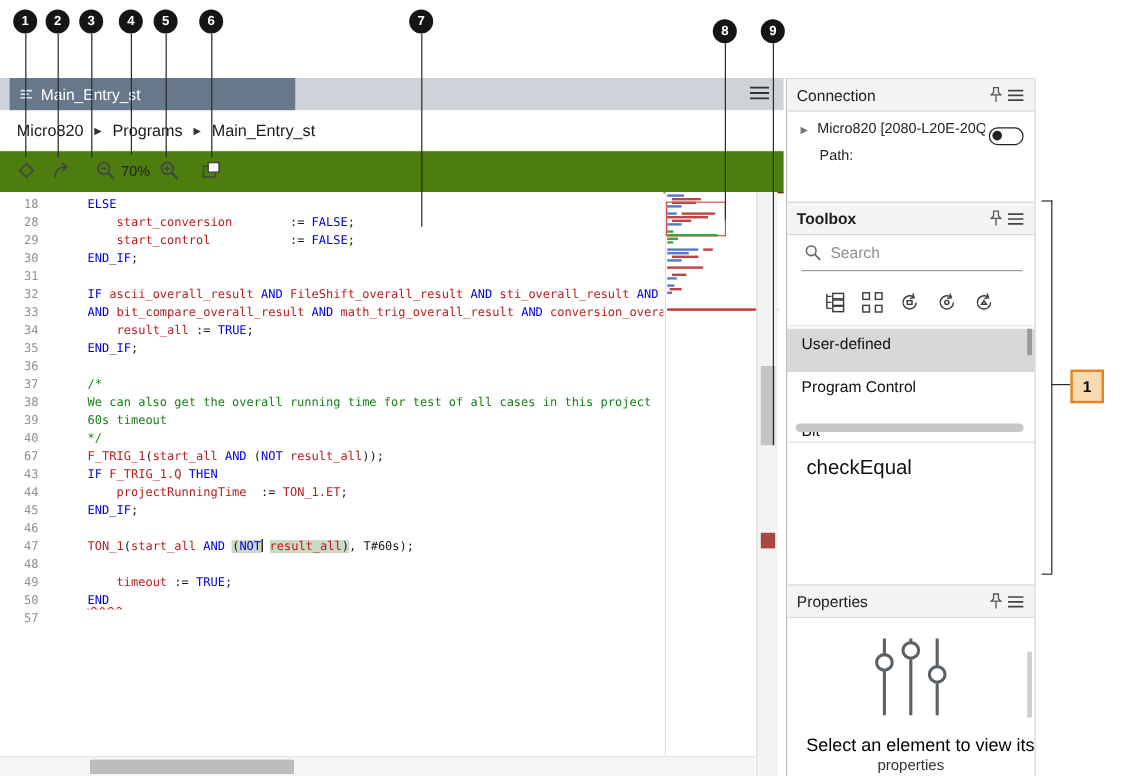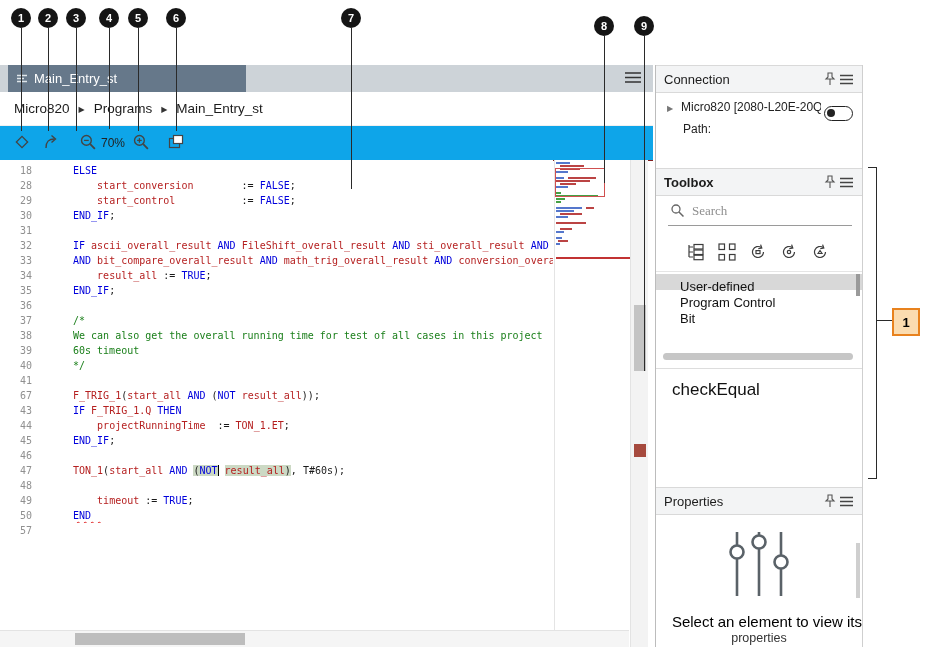--- a/index.html
+++ b/index.html
@@ -13,21 +13,21 @@
   .tabmenu{position:absolute;left:624px;top:6px;width:18px;height:16px;border:none;background:transparent;padding:0;cursor:pointer;}
 
   
   .breadcrumb{position:absolute;left:0;top:92px;width:653px;height:34px;background:#fff;
               display:flex;align-items:center;padding-left:14px;box-sizing:border-box;gap:9px;
               font-size:13.5px;color:#1b1b1b;border-bottom:1px solid #f0f0f0;}
   .crumb{cursor:pointer;}
   .tri{font-family:"DejaVu Sans",sans-serif;font-size:8px;color:#333;transform:translateY(0.5px);}
 
   
-  .toolbar{position:absolute;left:0;top:126px;width:653px;height:34px;background:#0ea5e9;border-bottom:1px solid #7f1d1d;}
+  .toolbar{position:absolute;left:0;top:126px;width:653px;height:34px;background:#4d7c0f;border-bottom:1px solid #7f1d1d;}
   .tbtn{position:absolute;top:7px;width:20px;height:20px;border:none;background:transparent;padding:0;cursor:pointer;}
   .zoomlabel{position:absolute;left:101px;top:10px;font-size:12px;color:#222;}
 
   
   .editor{position:absolute;left:0;top:160px;width:553px;height:470px;background:#fff;overflow:hidden;}
   #code-rows{position:absolute;left:0;top:3px;width:553px;}
   .crow{display:flex;height:15px;line-height:15px;font-family:"DejaVu Sans Mono",monospace;font-size:10px;}
   .lnum{width:52px;flex:none;text-align:center;color:#909090;}
   .ctext{flex:1;padding-left:21px;white-space:pre;overflow:hidden;}
   .tk-k{color:#0000dc;}
@@ -59,26 +59,26 @@
   .sect-h{position:absolute;left:0;width:100%;height:28px;background:#f3f4f5;border-top:1px solid #d9d9d9;border-bottom:1px solid #d9d9d9;
           box-sizing:border-box;display:flex;align-items:center;padding:0 8px;font-size:13px;color:#1c1c1c;}
   .sect-title{flex:1;}
   .ph-ic{width:16px;height:16px;display:flex;align-items:center;justify-content:center;cursor:pointer;}
   .expander{position:absolute;left:11px;top:39px;font-family:"DejaVu Sans",sans-serif;font-size:8px;color:#777;cursor:pointer;}
   .devtext{position:absolute;left:25px;top:35px;width:140px;font-size:12px;color:#222;white-space:nowrap;overflow:hidden;}
   .pathlabel{position:absolute;left:27px;top:57px;font-size:12px;color:#222;}
   .toggle{position:absolute;right:9px;top:41px;width:27px;height:13px;border:1.5px solid #222;border-radius:8px;background:#fff;cursor:pointer;}
   .knob{position:absolute;left:2px;top:2px;width:8px;height:8px;border-radius:50%;background:#222;}
 
-  .searchrow{position:absolute;left:12px;top:132px;width:184px;height:28px;border-bottom:1px solid #9a9a9a;cursor:text;font-family:Liberation Serif, serif;}
+  .searchrow{position:absolute;left:12px;top:132px;width:184px;height:28px;border-bottom:1px solid #9a9a9a;cursor:text;}
   .searchtext{position:absolute;left:24px;top:6px;font-size:13px;color:#8f8f8f;}
   .tb-icons{position:absolute;left:0;top:172px;width:100%;height:34px;border-bottom:1px solid #e5e5e5;}
   .tb-ic{position:absolute;top:5px;width:22px;height:22px;cursor:pointer;}
   #tb-list{position:absolute;left:0;top:209px;width:100%;}
-  .tb-item{height:16px;line-height:26px;padding-left:24px;font-size:13px;color:#111;cursor:pointer;}
+  .tb-item{height:36px;line-height:26px;padding-left:12px;font-size:13px;color:#111;cursor:pointer;}
   .tb-item.sel{background:#d8d8d8;}
   .tb-hthumb{position:absolute;left:7px;top:288px;width:190px;height:7px;border-radius:3.5px;background:#c6c6c6;cursor:pointer;}
   .tb-div{position:absolute;left:0;top:303px;width:100%;border-top:1px solid #ddd;}
   #tb-instr{position:absolute;left:0;top:312px;width:100%;}
   .tb-instr-item{height:26px;line-height:26px;padding-left:16px;font-size:17px;color:#111;cursor:pointer;}
   .tb-vthumb{position:absolute;right:2px;top:209px;width:4px;height:22px;background:#9a9a9a;cursor:pointer;}
 
   .props-icon{position:absolute;left:50%;transform:translateX(-50%);top:463px;}
   .props-msg1{position:absolute;left:0;top:548px;width:100%;text-align:right;font-size:15px;color:#000000;}
   .props-msg2{position:absolute;left:0;top:566px;width:100%;text-align:center;font-size:12.5px;color:#333;}
@@ -210,24 +210,20 @@
         </div>
         <div class="crow">
           <span class="lnum">39</span>
           <span class="ctext"><span class="tk-c">60s timeout</span></span>
         </div>
         <div class="crow">
           <span class="lnum">40</span>
           <span class="ctext"><span class="tk-c">*/</span></span>
         </div>
         <div class="crow">
-          <span class="lnum">41</span>
-          <span class="ctext"></span>
-        </div>
-        <div class="crow">
           <span class="lnum">67</span>
           <span class="ctext"><span class="tk-i">F_TRIG_1</span><span class="tk-p">(</span><span class="tk-i">start_all</span><span class="tk-p"> </span><span class="tk-k">AND</span><span class="tk-p"> (</span><span class="tk-k">NOT</span><span class="tk-p"> </span><span class="tk-i">result_all</span><span class="tk-p">));</span></span>
         </div>
         <div class="crow">
           <span class="lnum">43</span>
           <span class="ctext"><span class="tk-k">IF</span><span class="tk-p"> </span><span class="tk-i">F_TRIG_1.Q</span><span class="tk-p"> </span><span class="tk-k">THEN</span></span>
         </div>
         <div class="crow">
           <span class="lnum">44</span>
           <span class="ctext"><span class="tk-p">    </span><span class="tk-i">projectRunningTime</span><span class="tk-p">  := </span><span class="tk-i">TON_1.ET</span><span class="tk-p">;</span></span>

